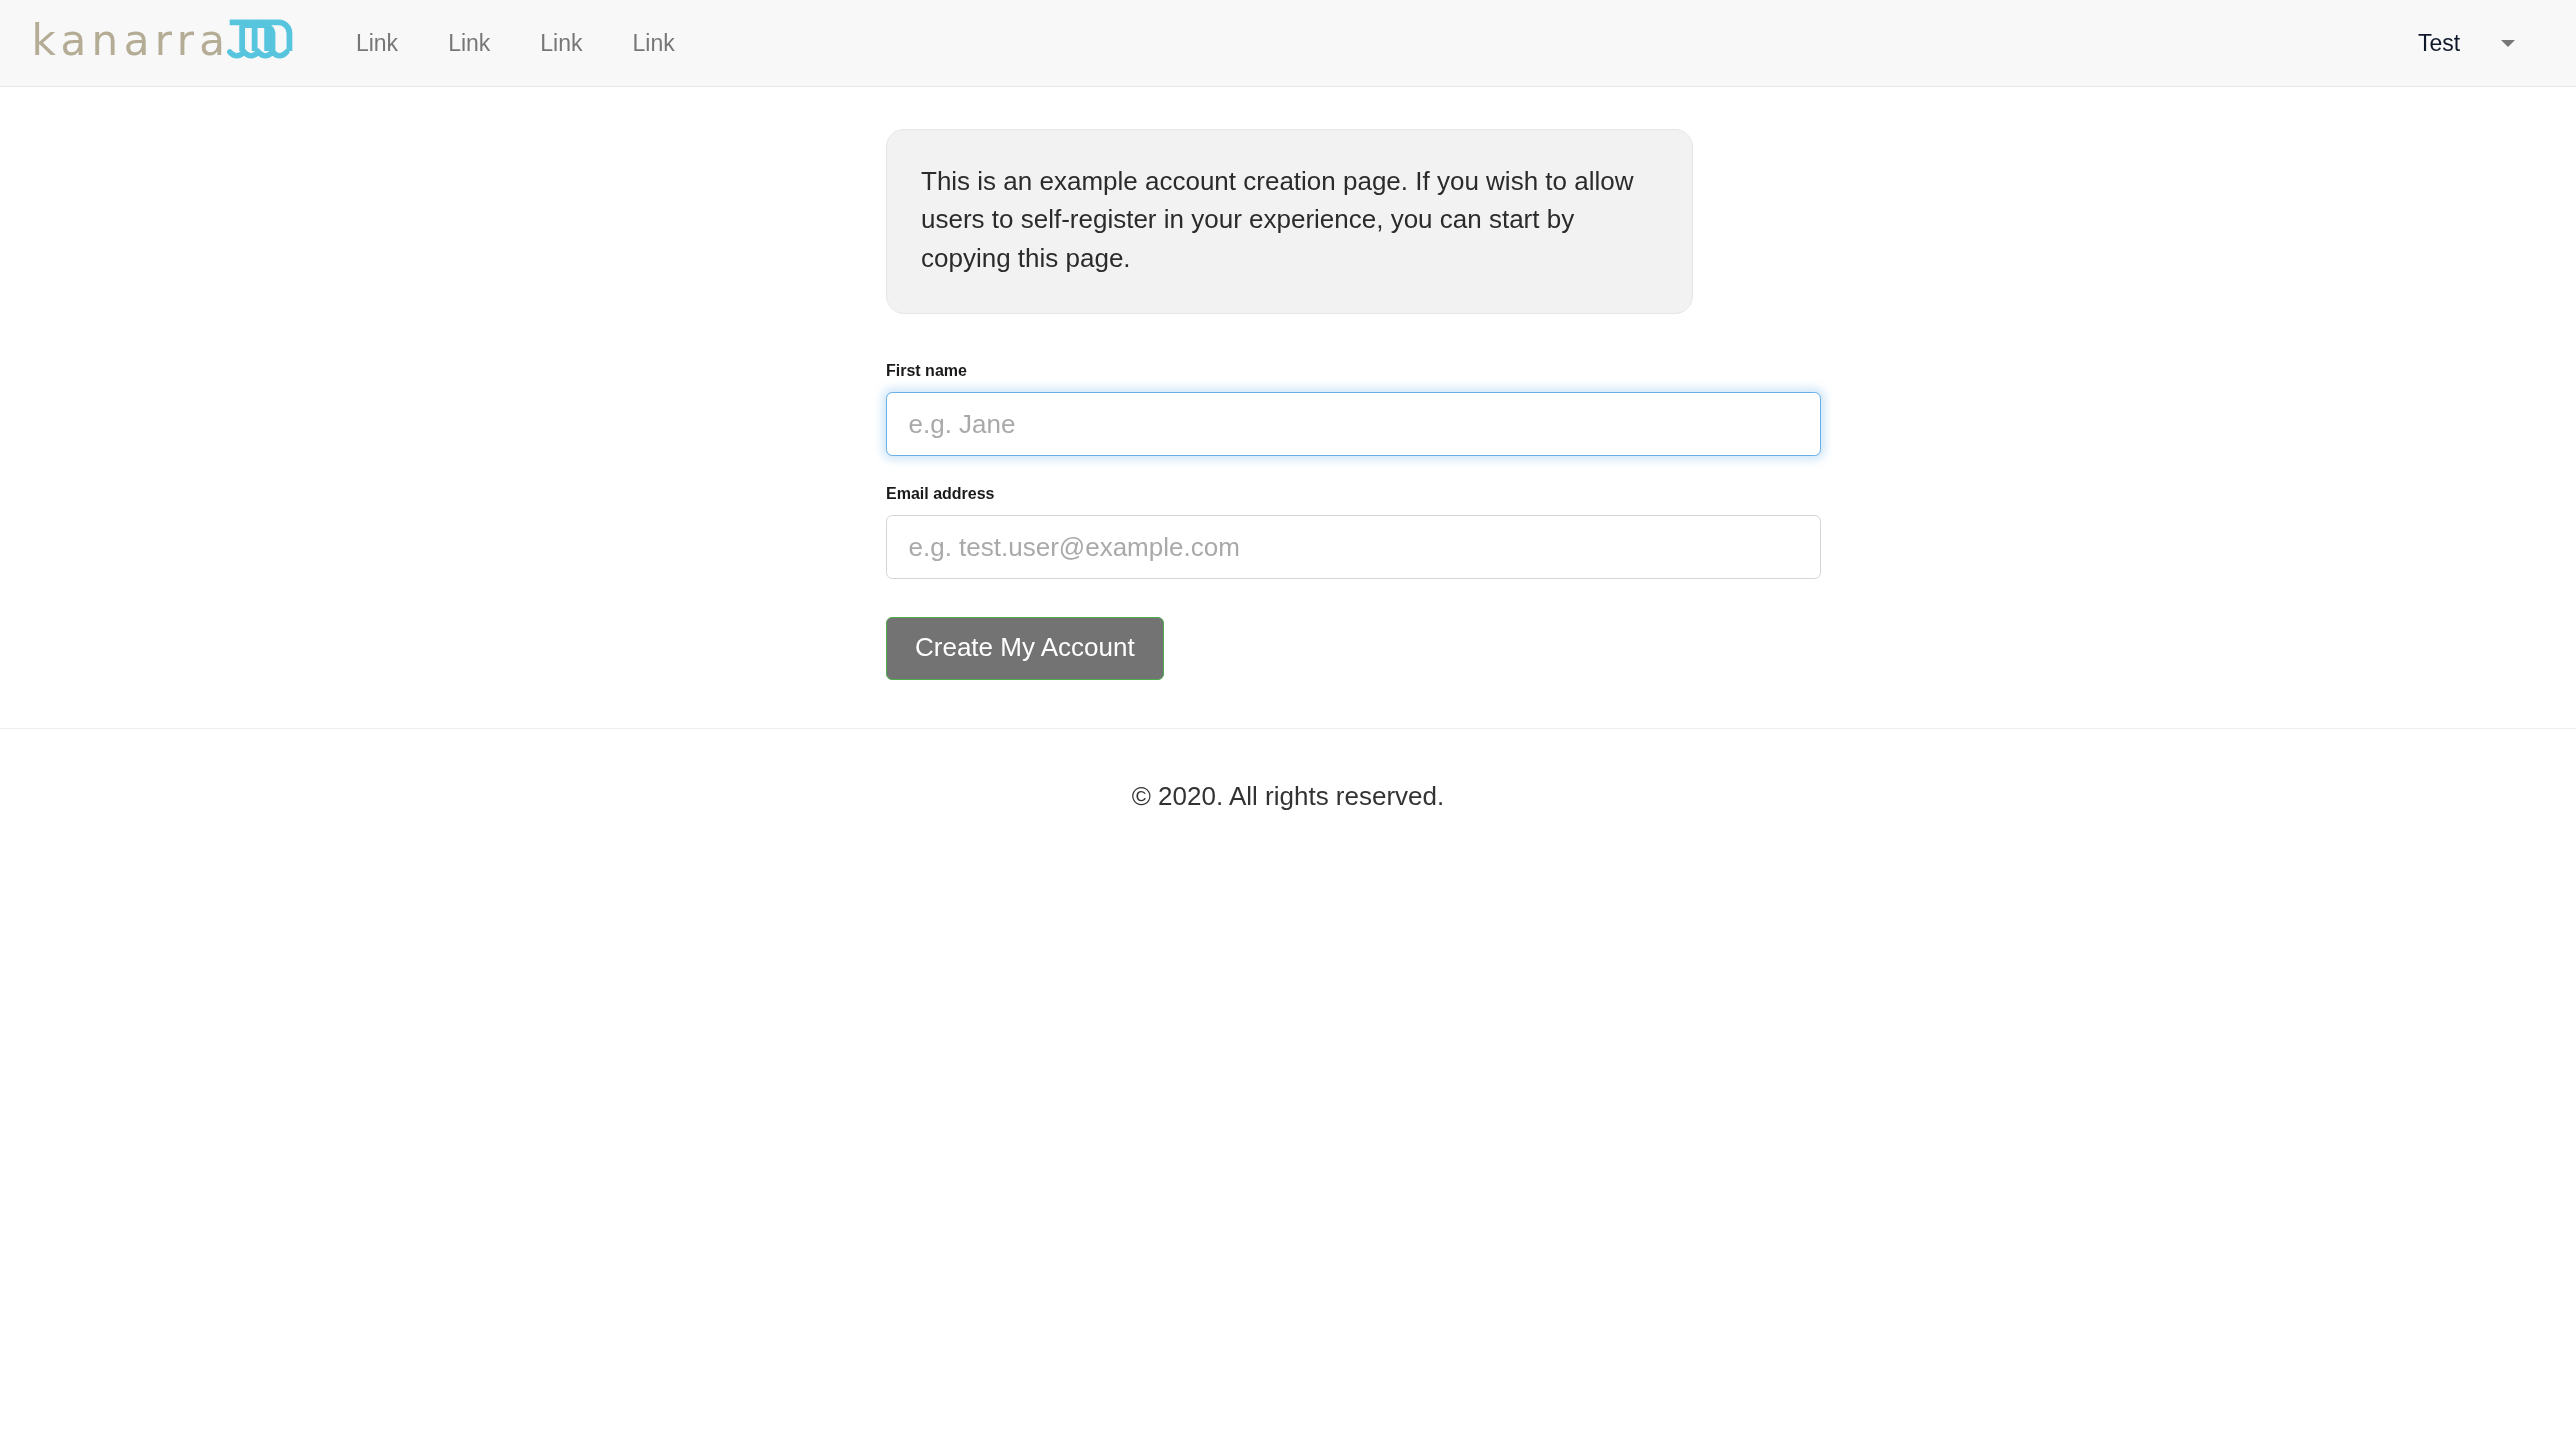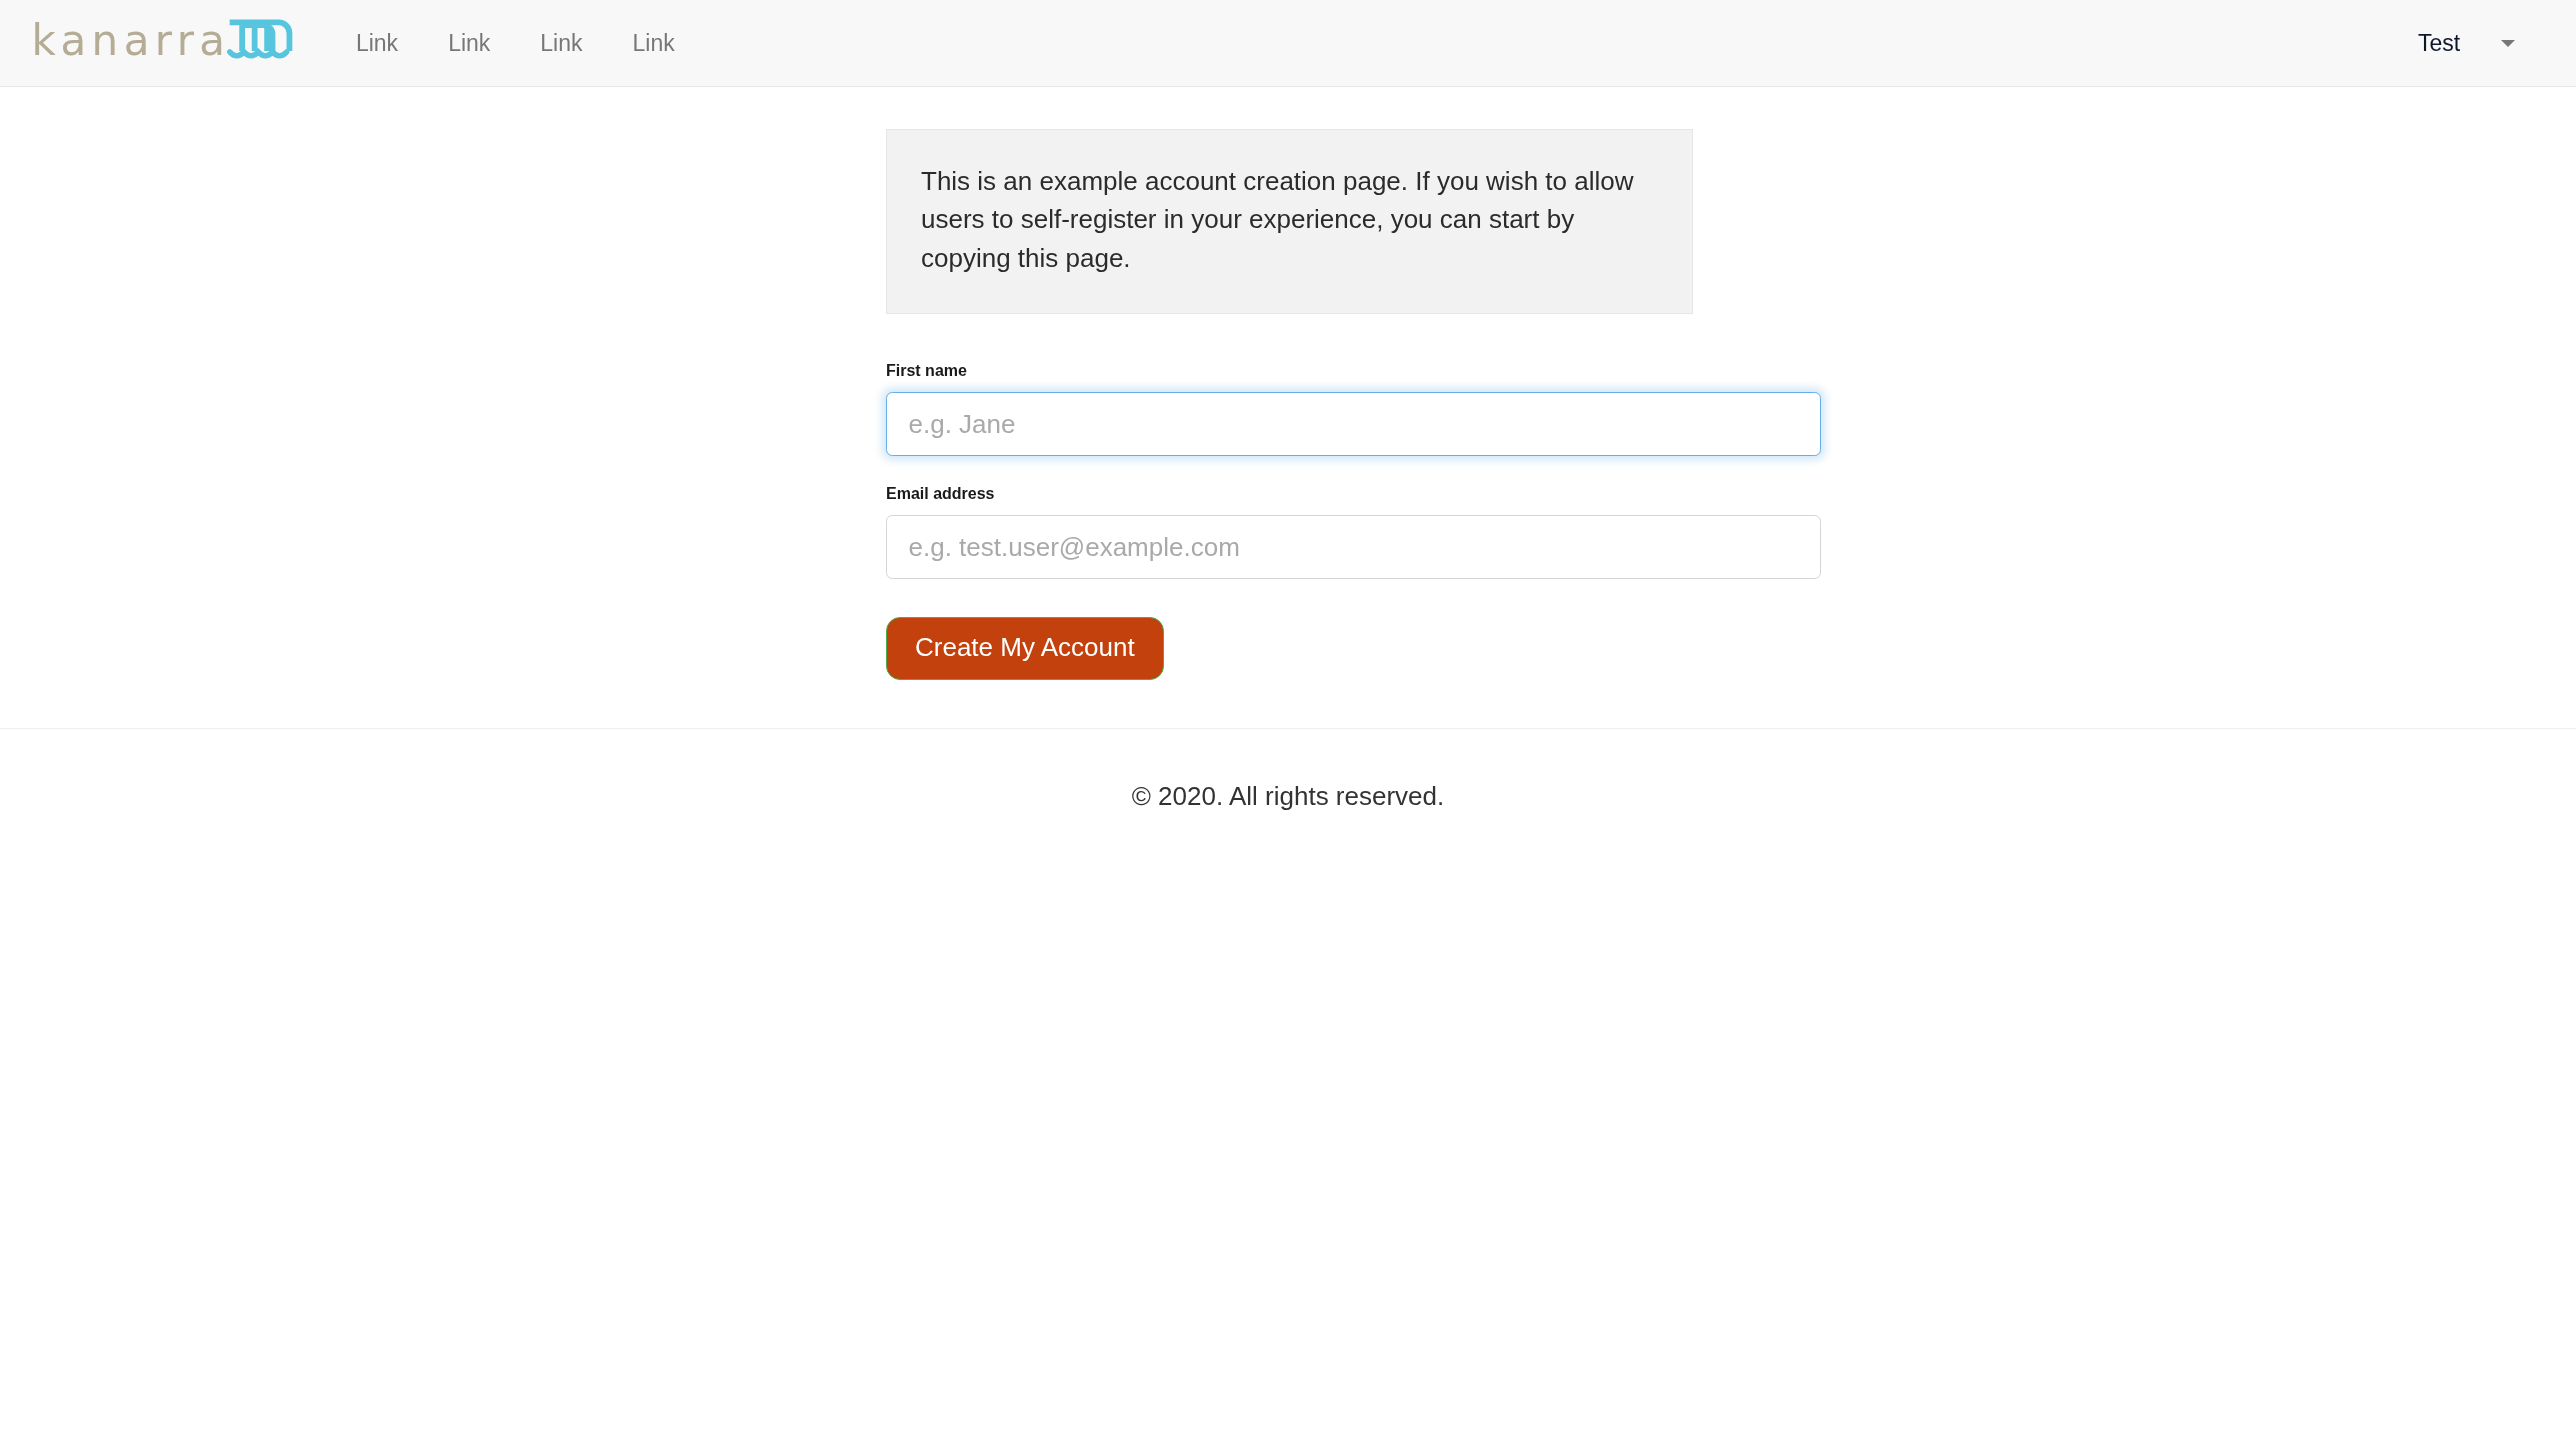--- a/index.html
+++ b/index.html
@@ -94,21 +94,21 @@
   .form-column {
     width: 807px;
     margin: 0 auto;
     margin-left: 886px;
   }
 
   
   .alert {
     background: #f2f2f2;
     border: 0.9px solid #e6e6e6;
-    border-radius: 0;
+    border-radius: 18px;
     padding: 32px 34px 36px 34px;
     margin-bottom: 47px;
   }
   .alert p {
     margin: 0;
     font-size: 26px;
     line-height: 1.48;
     color: #2b2b2b;
   }
 
@@ -136,23 +136,23 @@
     outline: none;
   }
   .form-control::placeholder { color: #a9a9a9; opacity: 1; }
   .form-control.is-focused {
     border-color: #66afe9;
     box-shadow: 0 0 9px 3.6px rgba(102, 175, 233, 0.30);
   }
 
   .btn-submit {
     display: inline-block;
-    background: #c2410c;
+    background: #737373;
     border: 0.9px solid #4cae4c;
-    border-radius: 14px;
+    border-radius: 6px;
     color: #ffffff;
     font-size: 26px;
     font-family: "Liberation Sans", sans-serif;
     padding: 15.2px 28px 17px 28px;
     line-height: 1.1;
     cursor: pointer;
     margin-top: 10px;
   }
 
   

